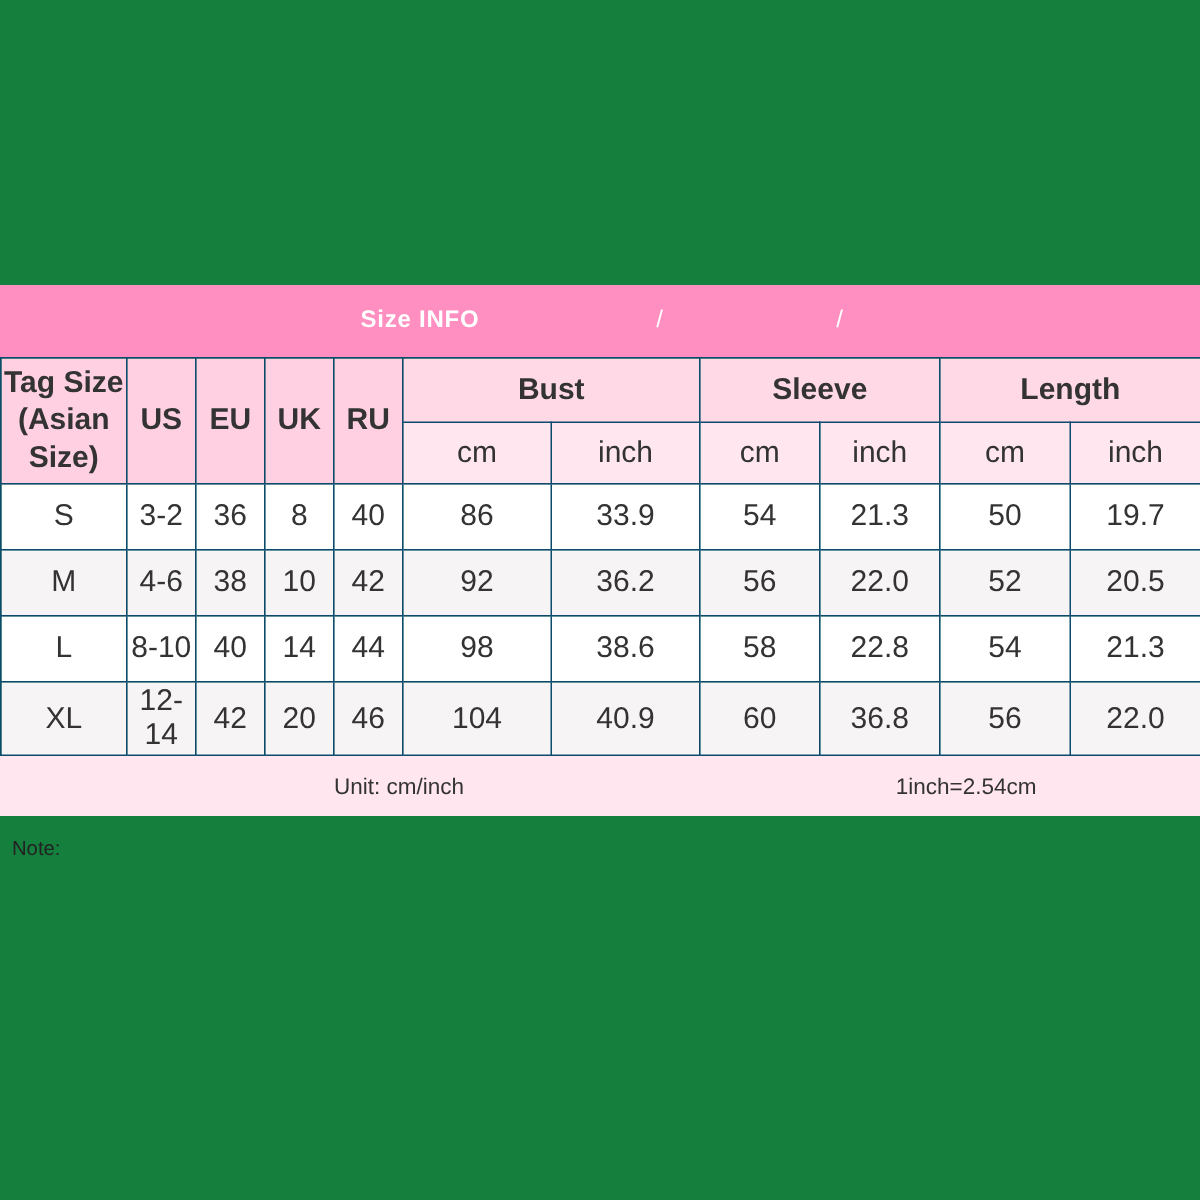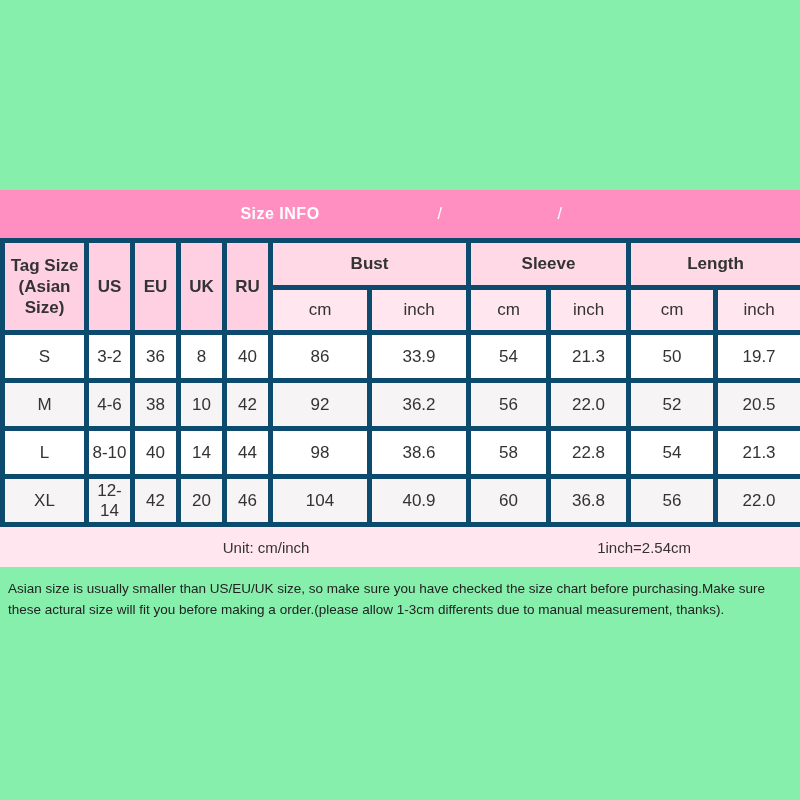--- a/index.html
+++ b/index.html
@@ -11,21 +11,21 @@
     width: 800px;
     height: 800px;
     font-family: "Liberation Sans", sans-serif;
     color: #222222;
     overflow: hidden;
   }
   .page {
     position: relative;
     width: 800px;
     height: 800px;
-    background: #86efac;
+    background: #15803d;
   }
   .chart-wrap {
     position: absolute;
     left: 0;
     top: 190px;
     width: 800px;
   }
 
   
   .title-bar {
@@ -53,24 +53,24 @@
   .t-w2 { width: 120px; }
 
   
   table.size-table {
     border-collapse: collapse;
     width: 800px;
     table-layout: fixed;
   }
   table.size-table th,
   table.size-table td {
-    border: 5px solid #0c4a6e;
+    border: 1px solid #0c4a6e;
     text-align: center;
     vertical-align: middle;
-    font-size: 17px;
+    font-size: 20px;
     color: #333333;
   }
   
   thead th {
     background: #ffd9e6;
     font-weight: bold;
     color: #222222;
   }
   th.tag-size {
     background: #ffd0e1;
@@ -248,17 +248,17 @@
         </tr>
       </tbody>
     </table>
 
     <div class="unit-bar">
       <span class="u1">Unit: cm/inch</span>
       <span class="u2">1inch=2.54cm</span>
     </div>
 
     <div class="note">
-      <span class="note-body">Asian size is usually smaller than US/EU/UK size, so make sure you have checked the size chart before purchasing.Make sure these actural size will fit you before making a order.(please allow 1-3cm differents due to manual measurement, thanks).</span>
+      <span class="note-title">Note:</span>
     </div>
 
   </div>
 </div>
 
 </body></html>

